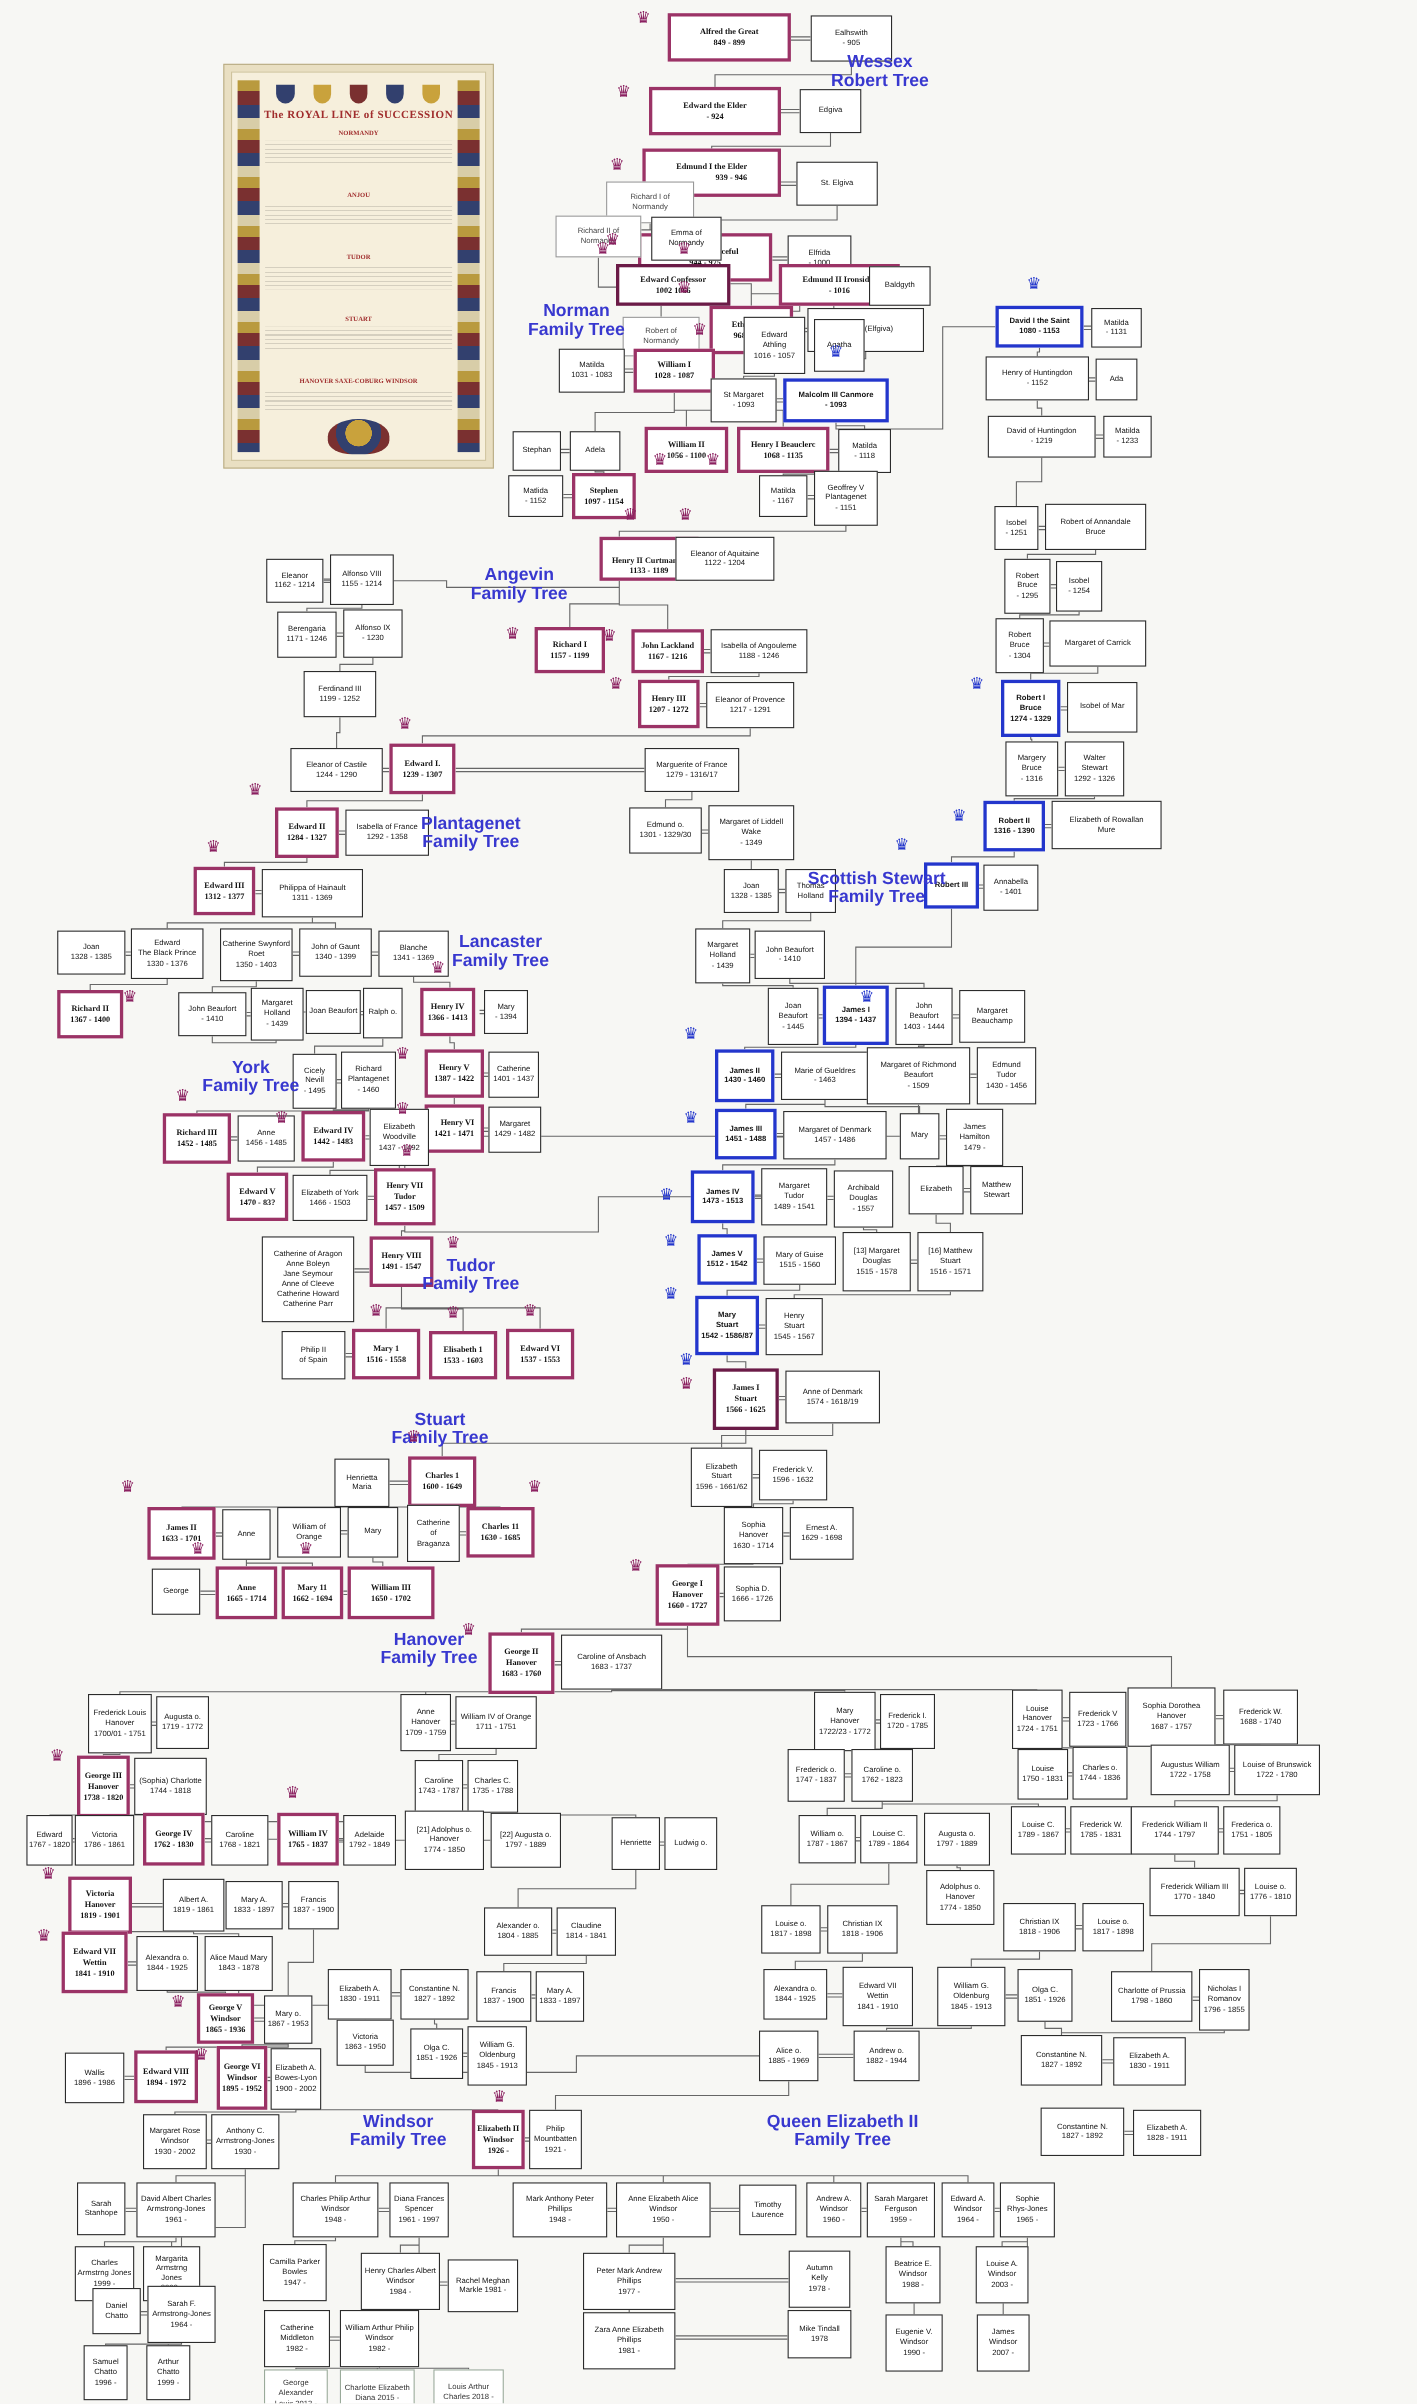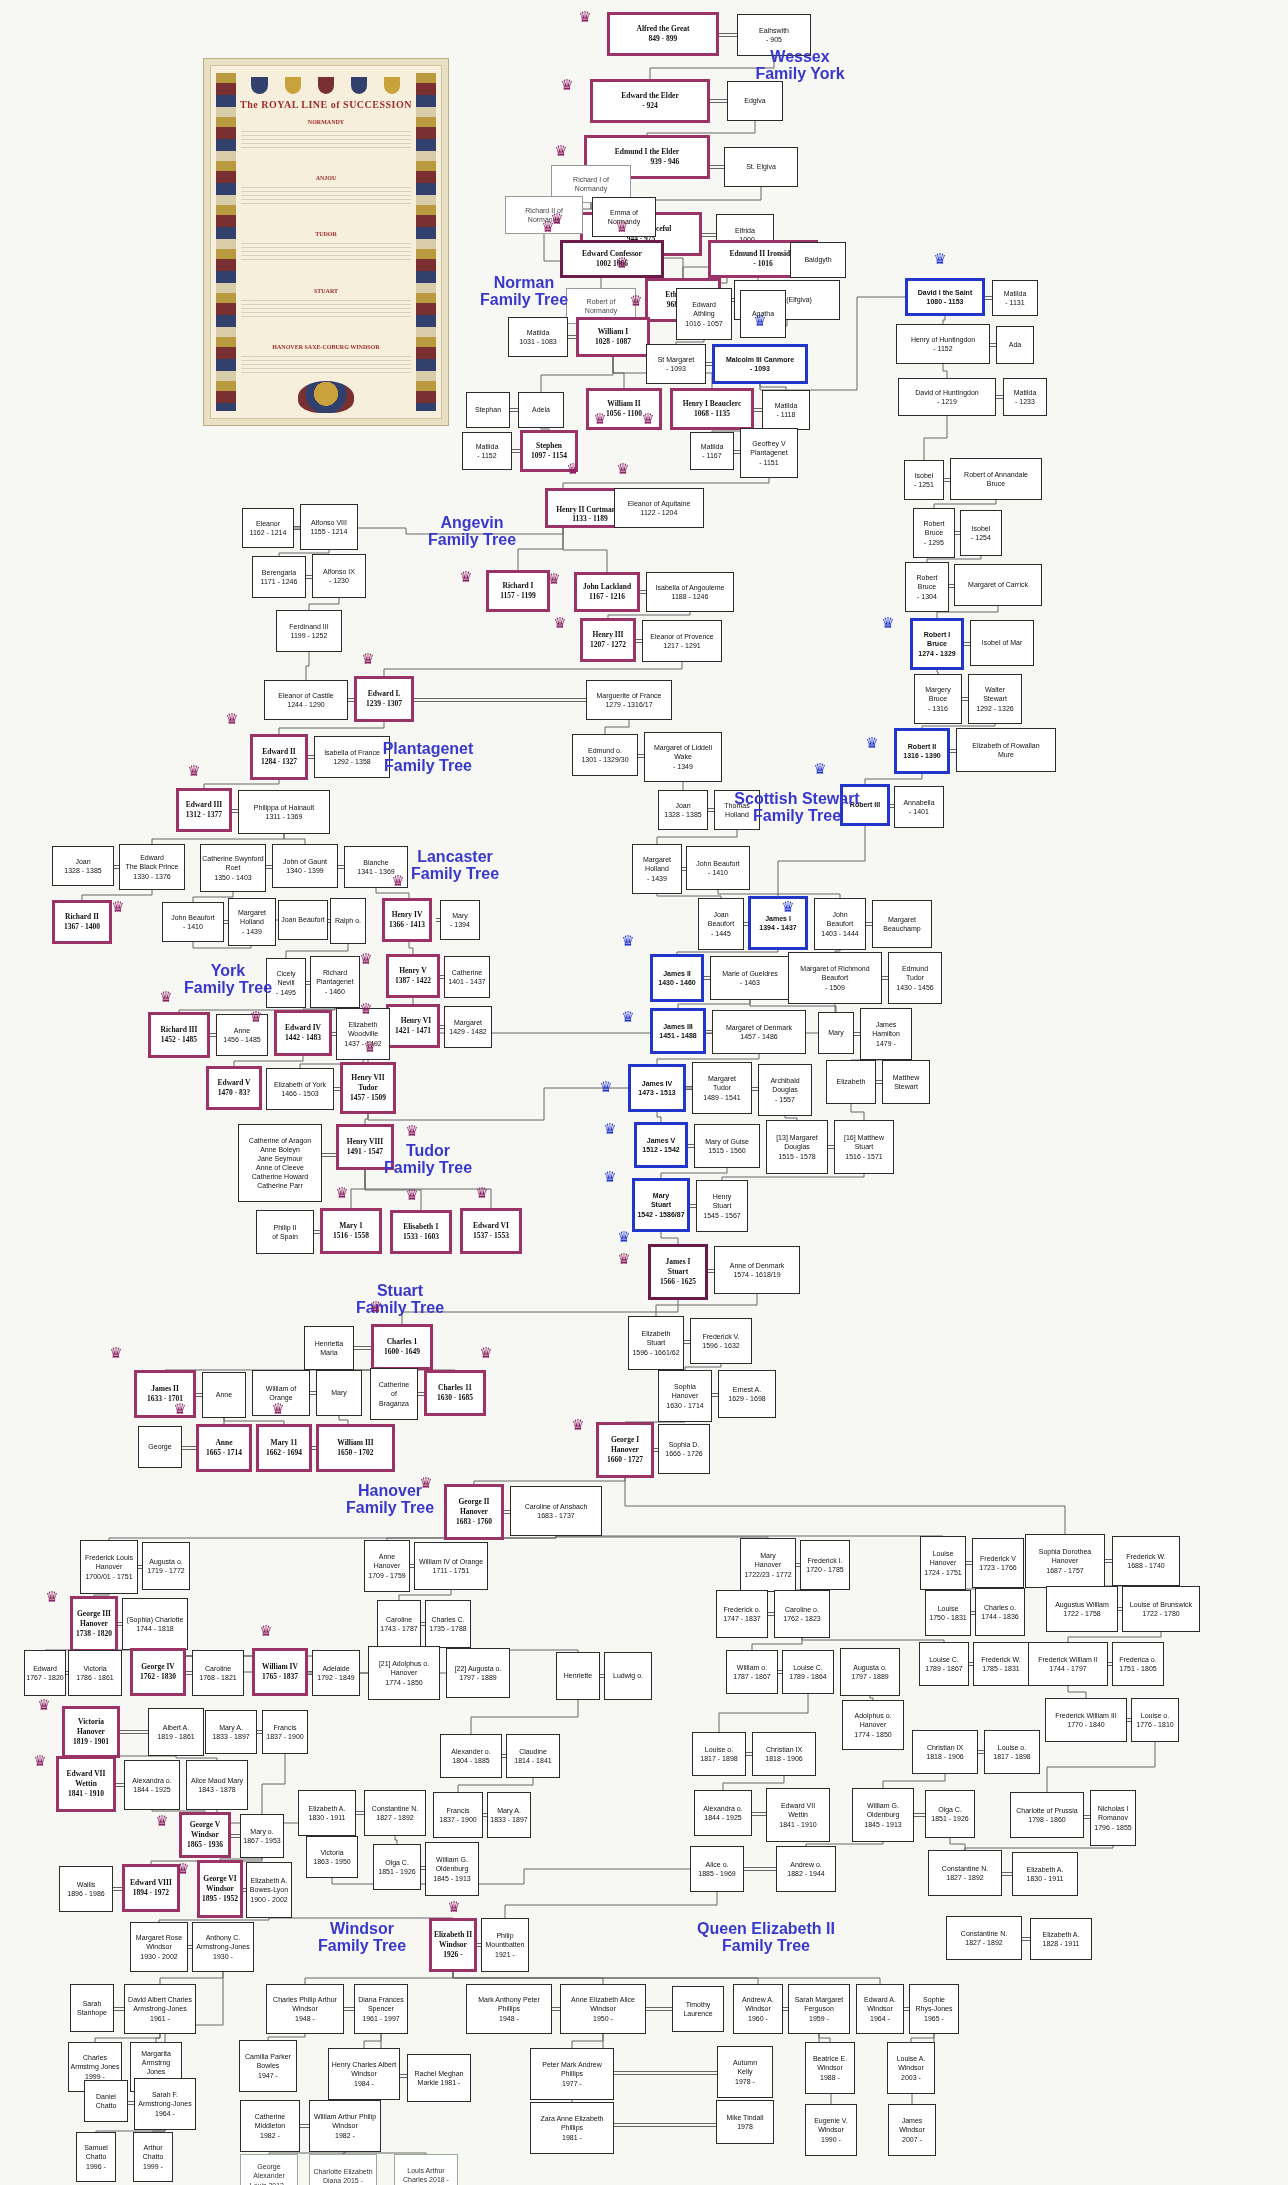--- a/index.html
+++ b/index.html
@@ -873,21 +873,21 @@
       </div>
       <div class="node n" style="left: 887px; top: 2042px; width: 48px; height: 52px;">
         <span>Louise A.<br>Windsor<br>2003 -</span>
       </div>
       <div class="node n" style="left: 888px; top: 2104px; width: 48px; height: 52px;">
         <span>James<br>Windsor<br>2007 -</span>
       </div>
     </div>
   <div id="labels-layer">
       <div class="tree-label" style="left: 800px; top: 66px;">Wessex
-Family York</div>
+Robert Tree</div>
       <div class="tree-label" style="left: 524px; top: 292px;">Norman
 Family Tree</div>
       <div class="tree-label" style="left: 472px; top: 532px;">Angevin
 Family Tree</div>
       <div class="tree-label" style="left: 428px; top: 758px;">Plantagenet
 Family Tree</div>
       <div class="tree-label" style="left: 797px; top: 808px;">Scottish Stewart
 Family Tree</div>
       <div class="tree-label" style="left: 455px; top: 866px;">Lancaster
 Family Tree</div>

